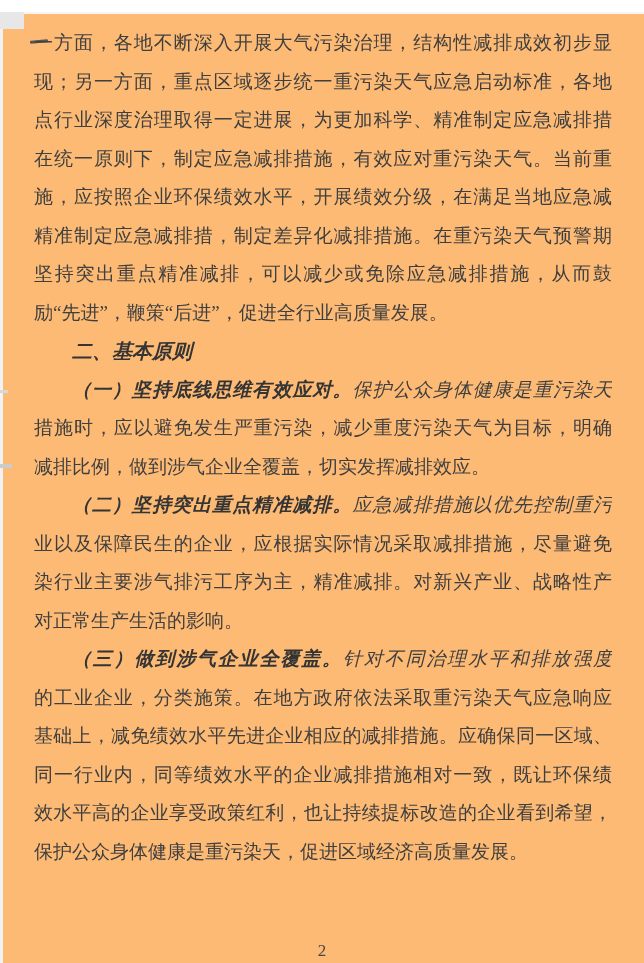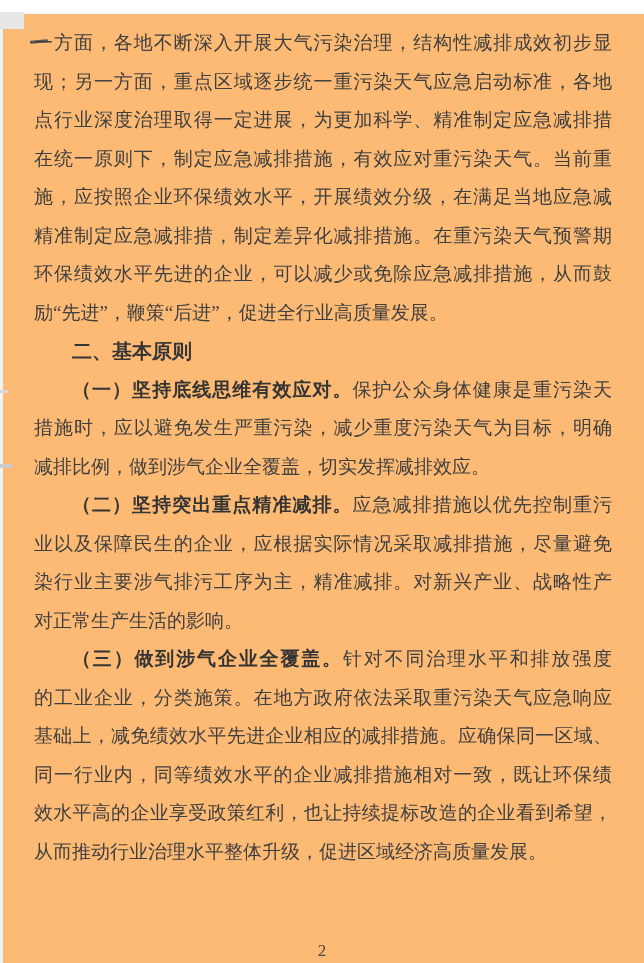--- a/index.html
+++ b/index.html
@@ -32,21 +32,21 @@
     font-size:19px;
     white-space:nowrap;
     letter-spacing:0;
   }
   .line.just{
     white-space:normal;
     overflow:hidden;
     text-align:justify;
     text-align-last:justify;
   }
-  .line.ind{ text-indent:38px; }
+  .line.ind{ text-indent:38px;font-style:italic; }
   .line .b{ font-weight:bold; color:#343434; }
   .line.head{
     font-weight:bold;
     font-size:20px;
     color:#333333;
     font-family:"Liberation Sans","DejaVu Sans",sans-serif;
   }
   .page-number{
     position:absolute;
     left:0;top:929px;
@@ -67,32 +67,32 @@
   <div class="edge-mark-1"></div>
   <div class="edge-mark-2"></div>
 
   <div class="text-block">
       <div class="line just">一方面，各地不断深入开展大气污染治理，结构性减排成效初步显</div>
       <div class="line just">现；另一方面，重点区域逐步统一重污染天气应急启动标准，各地</div>
       <div class="line just">点行业深度治理取得一定进展，为更加科学、精准制定应急减排措</div>
       <div class="line just">在统一原则下，制定应急减排措施，有效应对重污染天气。当前重</div>
       <div class="line just">施，应按照企业环保绩效水平，开展绩效分级，在满足当地应急减</div>
       <div class="line just">精准制定应急减排措，制定差异化减排措施。在重污染天气预警期间，</div>
-      <div class="line just">环保绩效水平先进的企业，可以减少或免除应急减排措施，从而鼓</div>
+      <div class="line just">坚持突出重点精准减排，可以减少或免除应急减排措施，从而鼓</div>
       <div class="line">励“先进”，鞭策“后进”，促进全行业高质量发展。</div>
       <div class="line ind head"><span class="b">二、基本原则</span></div>
       <div class="line just ind"><span class="b">（一）坚持底线思维有效应对。</span>保护公众身体健康是重污染天</div>
       <div class="line just">措施时，应以避免发生严重污染，减少重度污染天气为目标，明确</div>
       <div class="line">减排比例，做到涉气企业全覆盖，切实发挥减排效应。</div>
       <div class="line just ind"><span class="b">（二）坚持突出重点精准减排。</span>应急减排措施以优先控制重污</div>
       <div class="line just">业以及保障民生的企业，应根据实际情况采取减排措施，尽量避免</div>
       <div class="line just">染行业主要涉气排污工序为主，精准减排。对新兴产业、战略性产</div>
       <div class="line">对正常生产生活的影响。</div>
       <div class="line just ind"><span class="b">（三）做到涉气企业全覆盖。</span>针对不同治理水平和排放强度</div>
       <div class="line just">的工业企业，分类施策。在地方政府依法采取重污染天气应急响应</div>
       <div class="line just">基础上，减免绩效水平先进企业相应的减排措施。应确保同一区域、</div>
       <div class="line just">同一行业内，同等绩效水平的企业减排措施相对一致，既让环保绩</div>
       <div class="line just">效水平高的企业享受政策红利，也让持续提标改造的企业看到希望，</div>
-      <div class="line">从而推动行业治理水平整体升级，促进区域经济高质量发展。</div>
+      <div class="line">保护公众身体健康是重污染天，促进区域经济高质量发展。</div>
     </div>
 
   <div class="page-number">2</div>
 </div>
 
 </body></html>

